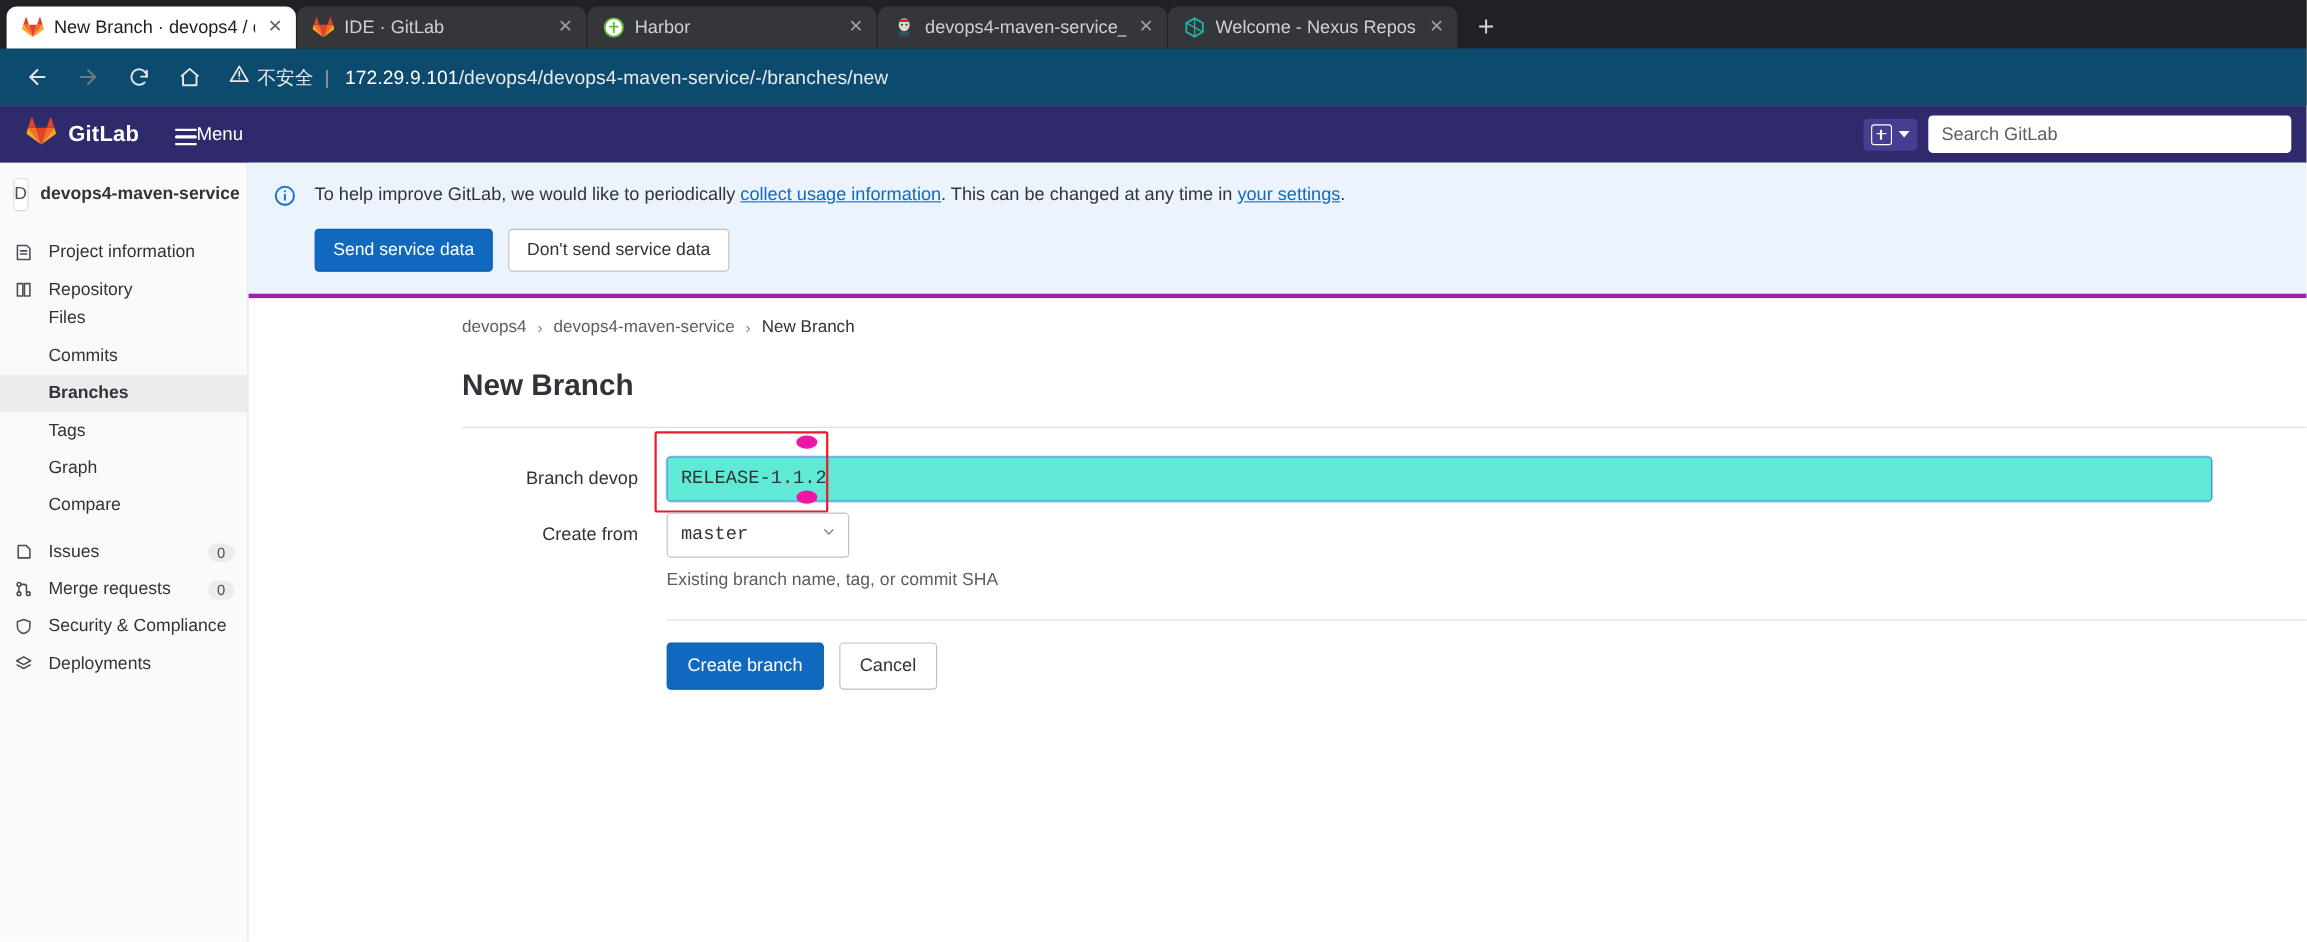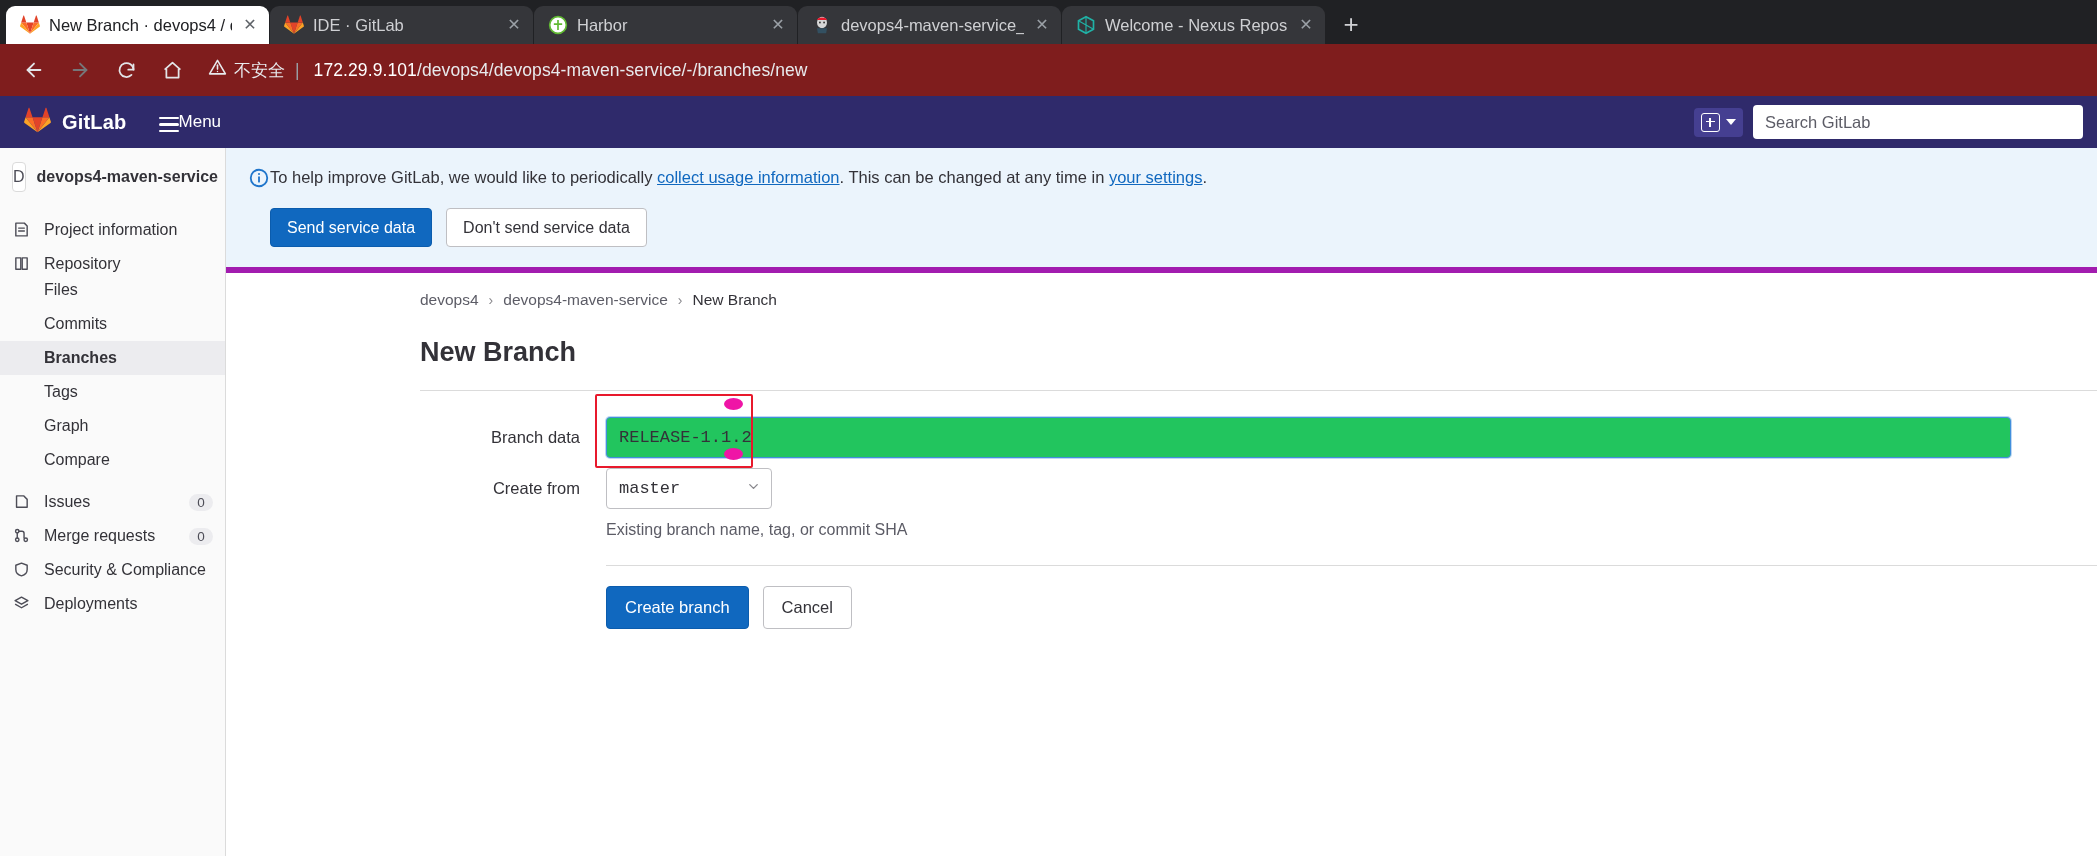--- a/index.html
+++ b/index.html
@@ -40,21 +40,21 @@
     font-size:16px; line-height:1; color:#9aa0a6;
   }
   .tab.active .tab-close { color:#5f6368; }
   .newtab {
     width:34px; height:34px; margin-left:8px; margin-bottom:3px;
     display:flex; align-items:center; justify-content:center;
     color:#cfd0d3; font-size:26px; line-height:1; font-weight:300;
   }
 
   .toolbar {
-    height:52px; background:#7f1d1d;
+    height:52px; background:#0c4a6e;
     display:flex; align-items:center; padding:0 14px; gap:6px;
   }
   .navbtn {
     width:40px; height:40px; border-radius:50%;
     display:flex; align-items:center; justify-content:center;
     color:#e3e5e8;
   }
   .navbtn.disabled { color:#76777a; }
   .omnibox {
     flex:1 1 auto; height:38px; margin-left:10px;
@@ -136,22 +136,22 @@
   }
   .nav-sub {
     display:flex; align-items:center; height:34px;
     padding-left:44px; font-size:16px; color:#333238;
   }
   .nav-sub.active { background:#ececef; font-weight:700; }
 
   
   .content { flex:1 1 auto; min-width:0; background:#fff; }
   .alert {
-    background:#ebf4fc; border-bottom:6px solid #a21caf;
-    display:flex; gap:0; padding:17px 22px 20px 22px;
+    background:#ebf4fc; border-bottom:4px solid #a21caf;
+    display:flex; gap:16px; padding:17px 22px 20px 22px;
   }
   .alert-ico { flex:0 0 22px; margin-top:2px; }
   .alert-body { flex:1 1 auto; }
   .alert-text { font-size:16.5px; color:#333238; line-height:1.5; }
   .alert-text a { color:#1068bf; text-decoration:underline; }
   .alert-actions { display:flex; gap:14px; margin-top:18px; }
   .btn {
     font-family:"Liberation Sans", sans-serif;
     font-size:16px; border-radius:4px; padding:8px 16px;
     border:1px solid transparent; cursor:pointer; line-height:1.35;
@@ -180,21 +180,21 @@
   .form-label {
     width:186px; flex:0 0 186px; text-align:right;
     padding-right:26px; padding-top:11px;
     font-size:16.5px; color:#333238; font-weight:400;
   }
   .form-field { flex:1 1 auto; position:relative; }
 
   .branch-input {
     width:1405px; height:41px;
     border:1px solid #428fdc; border-radius:4px;
-    background:#22c55e; padding:0 12px;
+    background:#5eead4; padding:0 12px;
     font-family:"Liberation Mono", monospace;
     font-size:17px; color:#333238;
     display:flex; align-items:center;
     box-shadow:0 0 0 1px rgba(66,143,220,0.35);
   }
   .annot-box {
     position:absolute; left:-11px; top:-23px;
     width:158px; height:74px;
     border:2.5px solid #e8192c; border-radius:2px;
     pointer-events:none;
@@ -501,21 +501,21 @@
         <a href="#">devops4-maven-service</a>
         <span class="sep">›</span>
         <span class="crumb-last">New Branch</span>
       </div>
 
       <div class="page-title">New Branch</div>
 
       <div class="form-wrap">
 
         <div class="form-row">
-          <div class="form-label">Branch data</div>
+          <div class="form-label">Branch devop</div>
           <div class="form-field">
             <div class="branch-input">
               <span>RELEASE-1.1.2</span>
             </div>
             <div class="annot-box"></div>
             <div class="dot" style="left:118px; top:-19px;"></div>
             <div class="dot" style="left:118px; top:31px;"></div>
           </div>
         </div>
 

